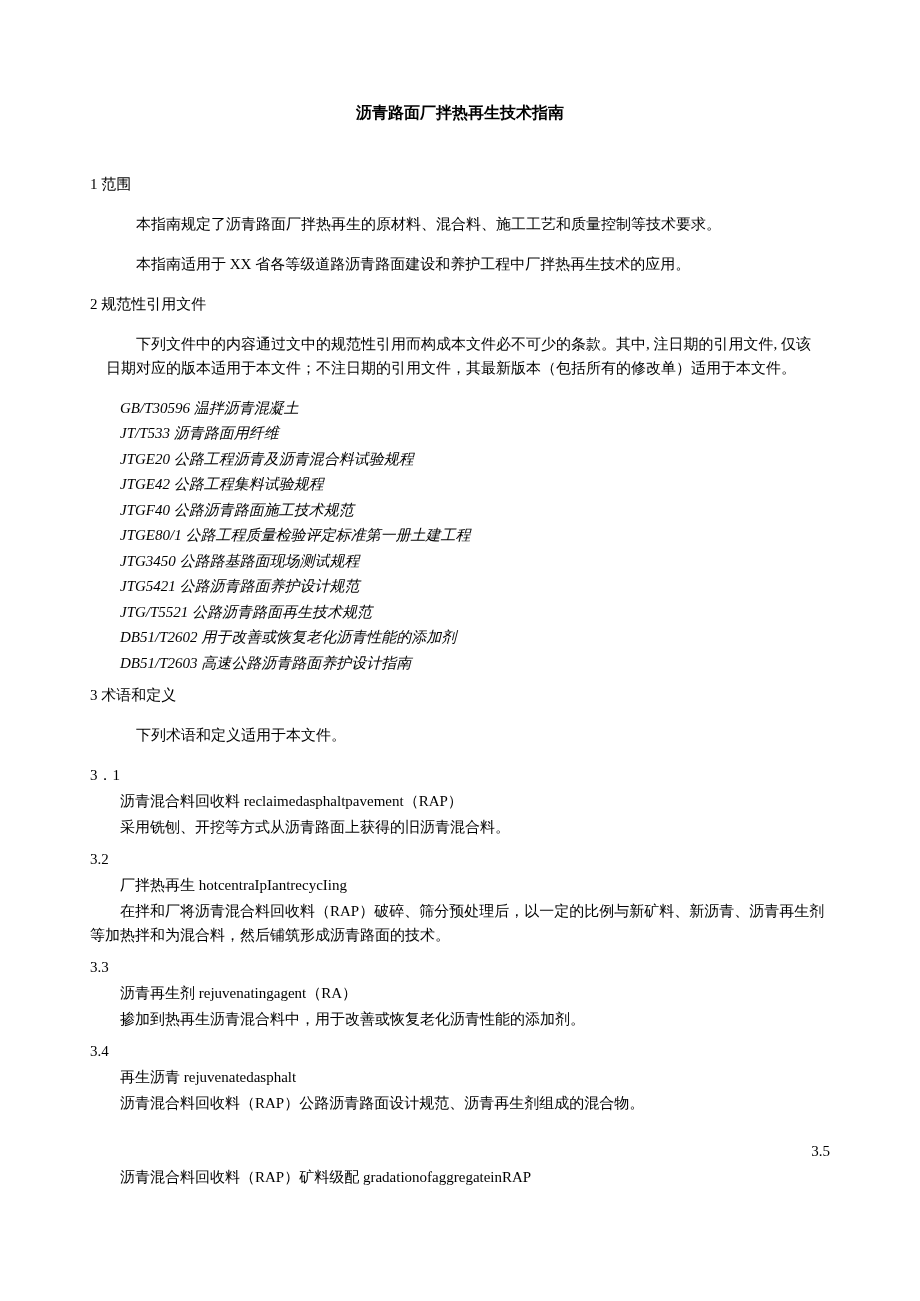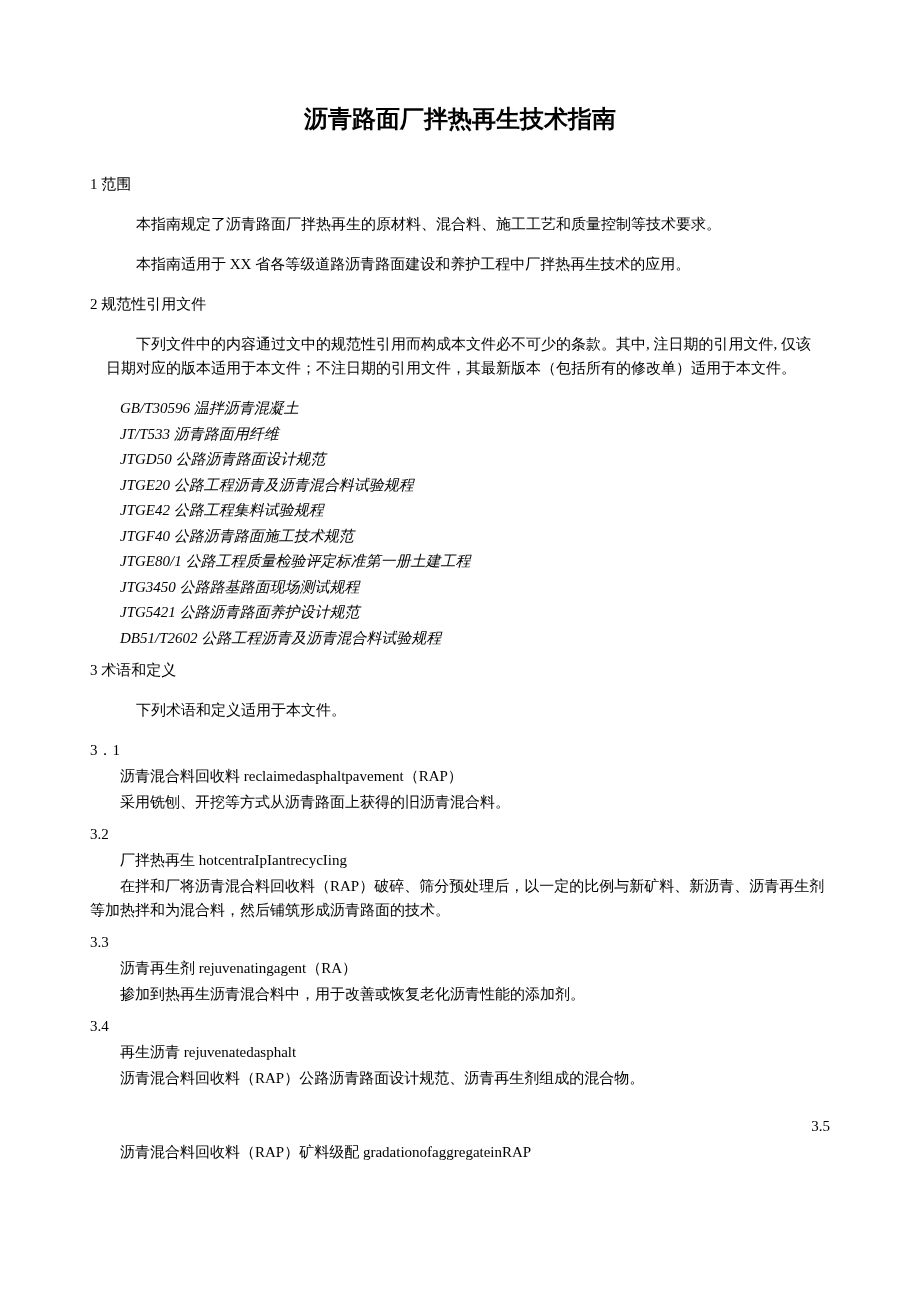--- a/index.html
+++ b/index.html
@@ -8,23 +8,23 @@
     line-height: 1.6;
     color: #000;
     background: #fff;
     margin: 0;
     padding: 100px 90px 60px 90px;
     width: 920px;
     box-sizing: border-box;
   }
   .title {
     text-align: center;
-    font-size: 24px;
+    font-size: 16px;
     font-weight: bold;
-    margin-bottom: 34px;
+    margin-bottom: 46px;
     font-family: "SimHei", "黑体", sans-serif;
   }
   .section-heading {
     margin-top: 7px;
     margin-bottom: 14px;
   }
   .body-text {
     text-indent: 2em;
     margin: 16px;
   }
@@ -55,28 +55,29 @@
 
 <div class="section-heading">1 范围</div>
 <p class="body-text">本指南规定了沥青路面厂拌热再生的原材料、混合料、施工工艺和质量控制等技术要求。</p>
 <p class="body-text">本指南适用于 XX 省各等级道路沥青路面建设和养护工程中厂拌热再生技术的应用。</p>
 
 <div class="section-heading">2 规范性引用文件</div>
 <p class="body-text" style="text-indent:2em;">下列文件中的内容通过文中的规范性引用而构成本文件必不可少的条款。其中, 注日期的引用文件, 仅该日期对应的版本适用于本文件；不注日期的引用文件，其最新版本（包括所有的修改单）适用于本文件。</p>
 <div class="ref-list">
   <div class="ref-item">GB/T30596 温拌沥青混凝土</div>
   <div class="ref-item">JT/T533 沥青路面用纤维</div>
-  <div class="ref-item">JTGD50 公路沥青路面设计规范</div>
   <div class="ref-item">JTGE20 公路工程沥青及沥青混合料试验规程</div>
   <div class="ref-item">JTGE42 公路工程集料试验规程</div>
   <div class="ref-item">JTGF40 公路沥青路面施工技术规范</div>
   <div class="ref-item">JTGE80/1 公路工程质量检验评定标准第一册土建工程</div>
   <div class="ref-item">JTG3450 公路路基路面现场测试规程</div>
   <div class="ref-item">JTG5421 公路沥青路面养护设计规范</div>
-  <div class="ref-item">DB51/T2602 公路工程沥青及沥青混合料试验规程</div>
+  <div class="ref-item">JTG/T5521 公路沥青路面再生技术规范</div>
+  <div class="ref-item">DB51/T2602 用于改善或恢复老化沥青性能的添加剂</div>
+  <div class="ref-item">DB51/T2603 高速公路沥青路面养护设计指南</div>
 </div>
 
 <div class="section-heading">3 术语和定义</div>
 <p class="body-text">下列术语和定义适用于本文件。</p>
 
 <div class="def-number">3．1</div>
 <div class="def-term">沥青混合料回收料 reclaimedasphaltpavement（RAP）</div>
 <div class="def-desc">采用铣刨、开挖等方式从沥青路面上获得的旧沥青混合料。</div>
 
 <div class="def-number">3.2</div>

